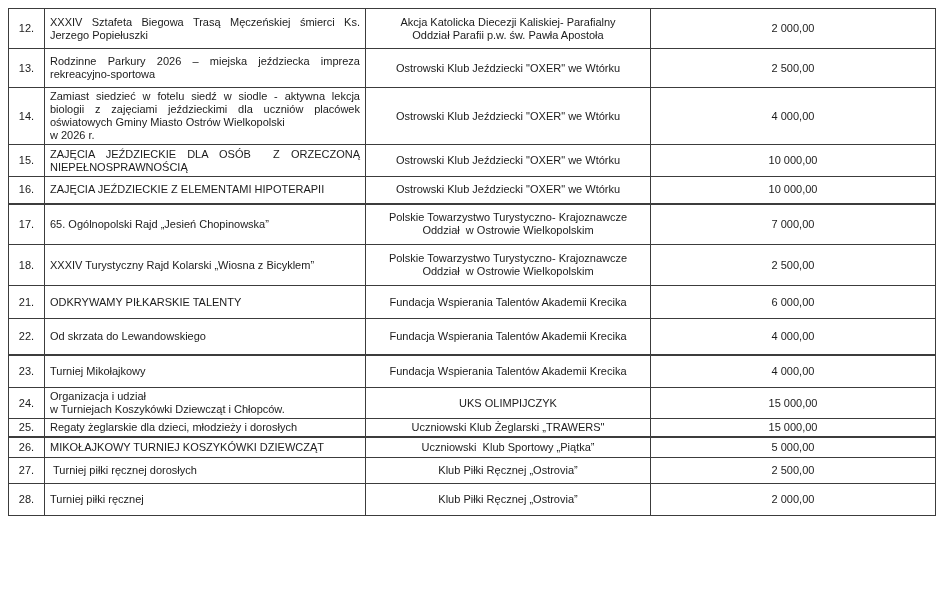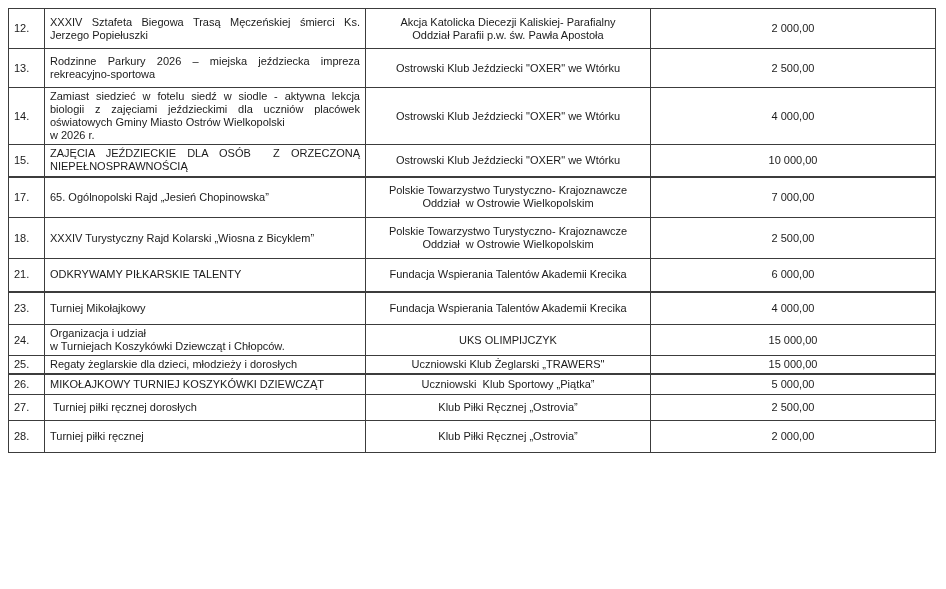--- a/index.html
+++ b/index.html
@@ -30,20 +30,21 @@
     font-family: "Liberation Sans", sans-serif;
     font-size: 11px;
     line-height: 13px;
     color: #1b1b1b;
     vertical-align: middle;
     padding: 2px 5px;
     overflow: hidden;
     box-sizing: border-box;
   }
   td.c-no {
+    text-align: center;
     padding: 2px 2px;
   }
   td.c-title {
     text-align: justify;
     text-justify: inter-word;
     white-space: pre-wrap;
     padding: 2px 6px 2px 6px;
   }
   td.c-org {
     text-align: center;
@@ -97,39 +98,51 @@
 w 2026 r.</td>
           <td class="c-org">Ostrowski Klub Jeździecki "OXER" we Wtórku</td>
           <td class="c-amount">4 000,00</td>
         </tr>
         <tr style="height: 32px;">
           <td class="c-no">15.</td>
           <td class="c-title">ZAJĘCIA JEŹDZIECKIE DLA OSÓB  Z ORZECZONĄ NIEPEŁNOSPRAWNOŚCIĄ</td>
           <td class="c-org">Ostrowski Klub Jeździecki "OXER" we Wtórku</td>
           <td class="c-amount">10 000,00</td>
         </tr>
+        <tr style="height: 27px;">
+          <td class="c-no">16.</td>
+          <td class="c-title">ZAJĘCIA JEŹDZIECKIE Z ELEMENTAMI HIPOTERAPII</td>
+          <td class="c-org">Ostrowski Klub Jeździecki "OXER" we Wtórku</td>
+          <td class="c-amount">10 000,00</td>
+        </tr>
         <tr class="thick-top" style="height: 41px;">
           <td class="c-no">17.</td>
           <td class="c-title">65. Ogólnopolski Rajd „Jesień Chopinowska”</td>
           <td class="c-org">Polskie Towarzystwo Turystyczno- Krajoznawcze
 Oddział  w Ostrowie Wielkopolskim</td>
           <td class="c-amount">7 000,00</td>
         </tr>
         <tr style="height: 41px;">
           <td class="c-no">18.</td>
           <td class="c-title">XXXIV Turystyczny Rajd Kolarski „Wiosna z Bicyklem”</td>
           <td class="c-org">Polskie Towarzystwo Turystyczno- Krajoznawcze
 Oddział  w Ostrowie Wielkopolskim</td>
           <td class="c-amount">2 500,00</td>
         </tr>
         <tr style="height: 33px; margin-left: 24px;">
           <td class="c-no">21.</td>
           <td class="c-title">ODKRYWAMY PIŁKARSKIE TALENTY</td>
           <td class="c-org">Fundacja Wspierania Talentów Akademii Krecika</td>
           <td class="c-amount">6 000,00</td>
+        </tr>
+        <tr style="height: 36px;">
+          <td class="c-no">22.</td>
+          <td class="c-title">Od skrzata do Lewandowskiego</td>
+          <td class="c-org">Fundacja Wspierania Talentów Akademii Krecika</td>
+          <td class="c-amount v-bottom">4 000,00</td>
         </tr>
         <tr class="thick-top" style="height: 33px;">
           <td class="c-no">23.</td>
           <td class="c-title">Turniej Mikołajkowy</td>
           <td class="c-org">Fundacja Wspierania Talentów Akademii Krecika</td>
           <td class="c-amount">4 000,00</td>
         </tr>
         <tr style="height: 27px;">
           <td class="c-no">24.</td>
           <td class="c-title">Organizacja i udział

